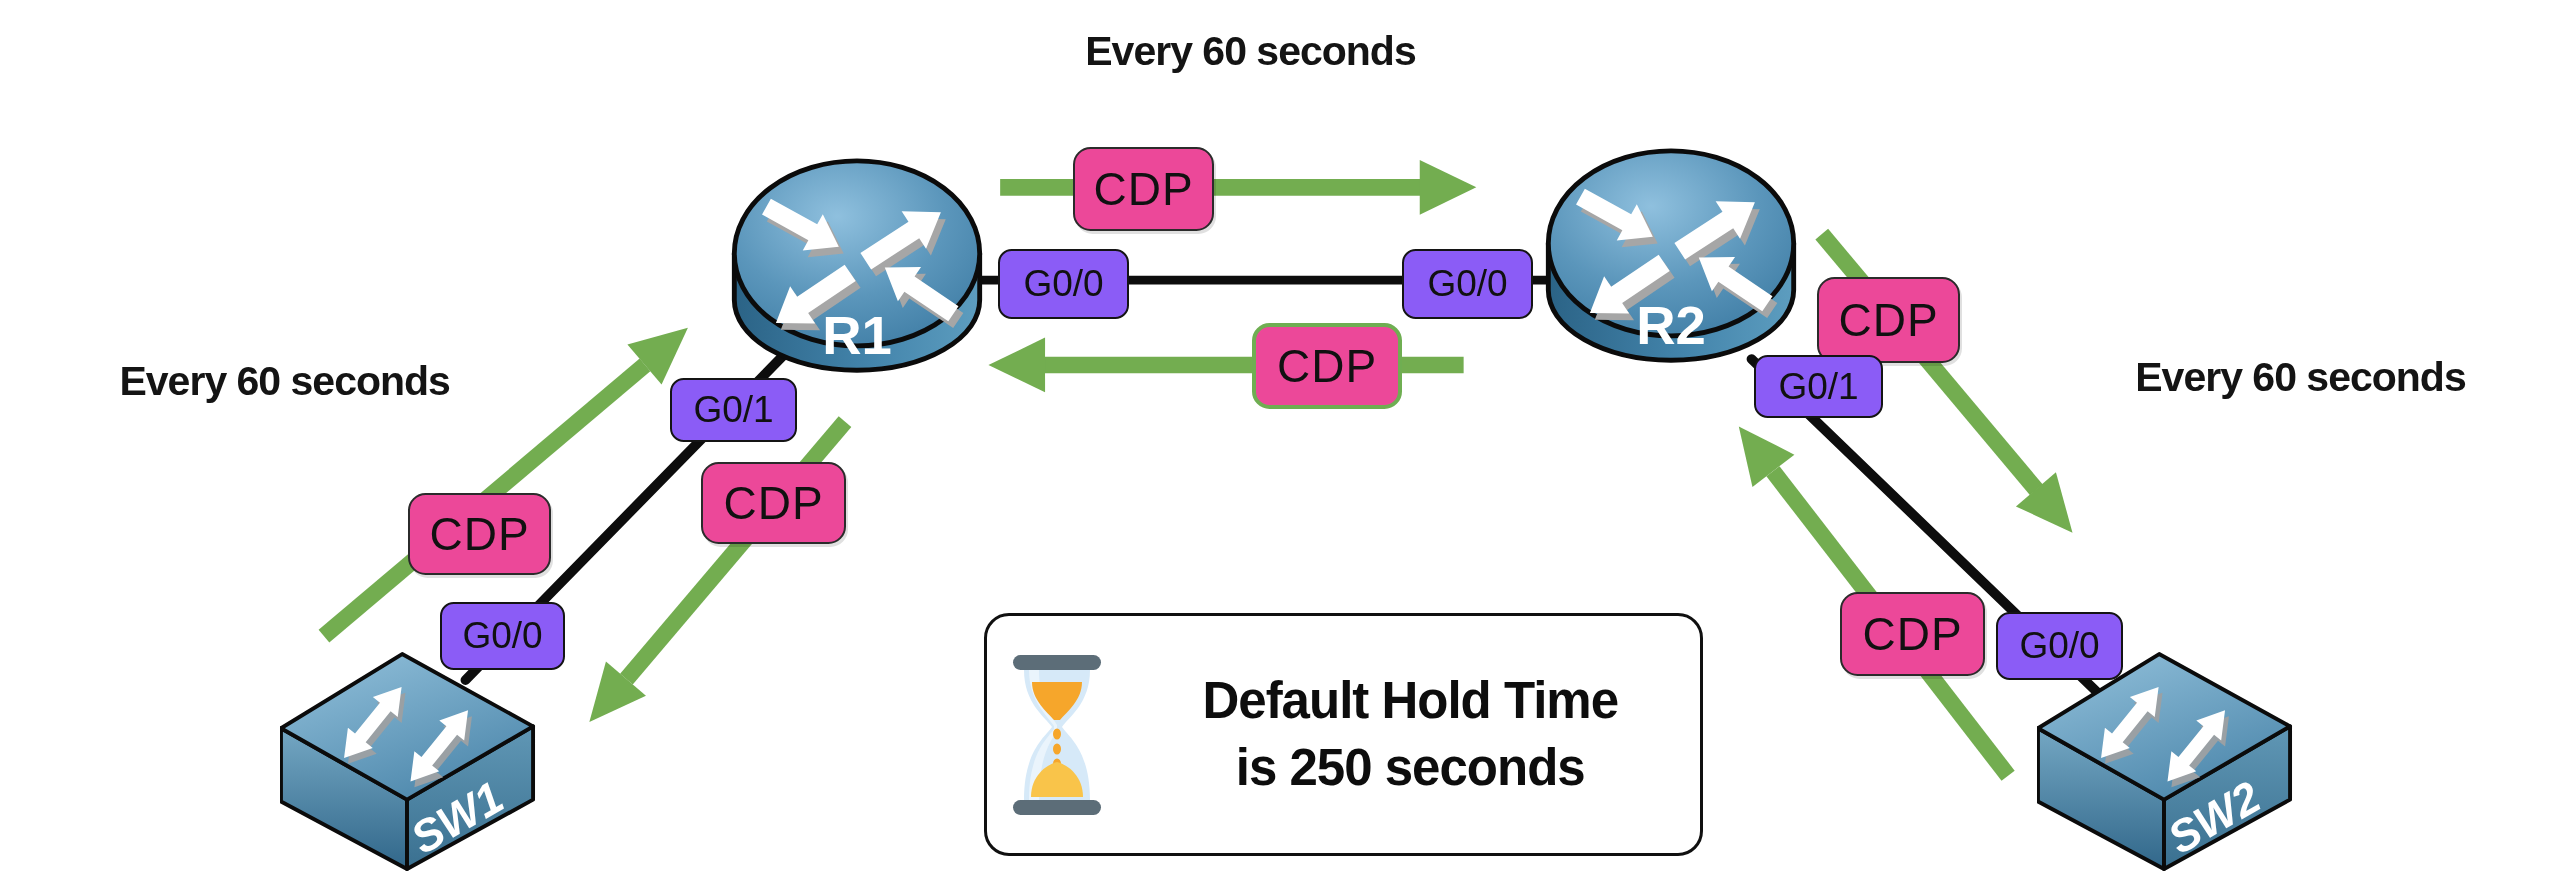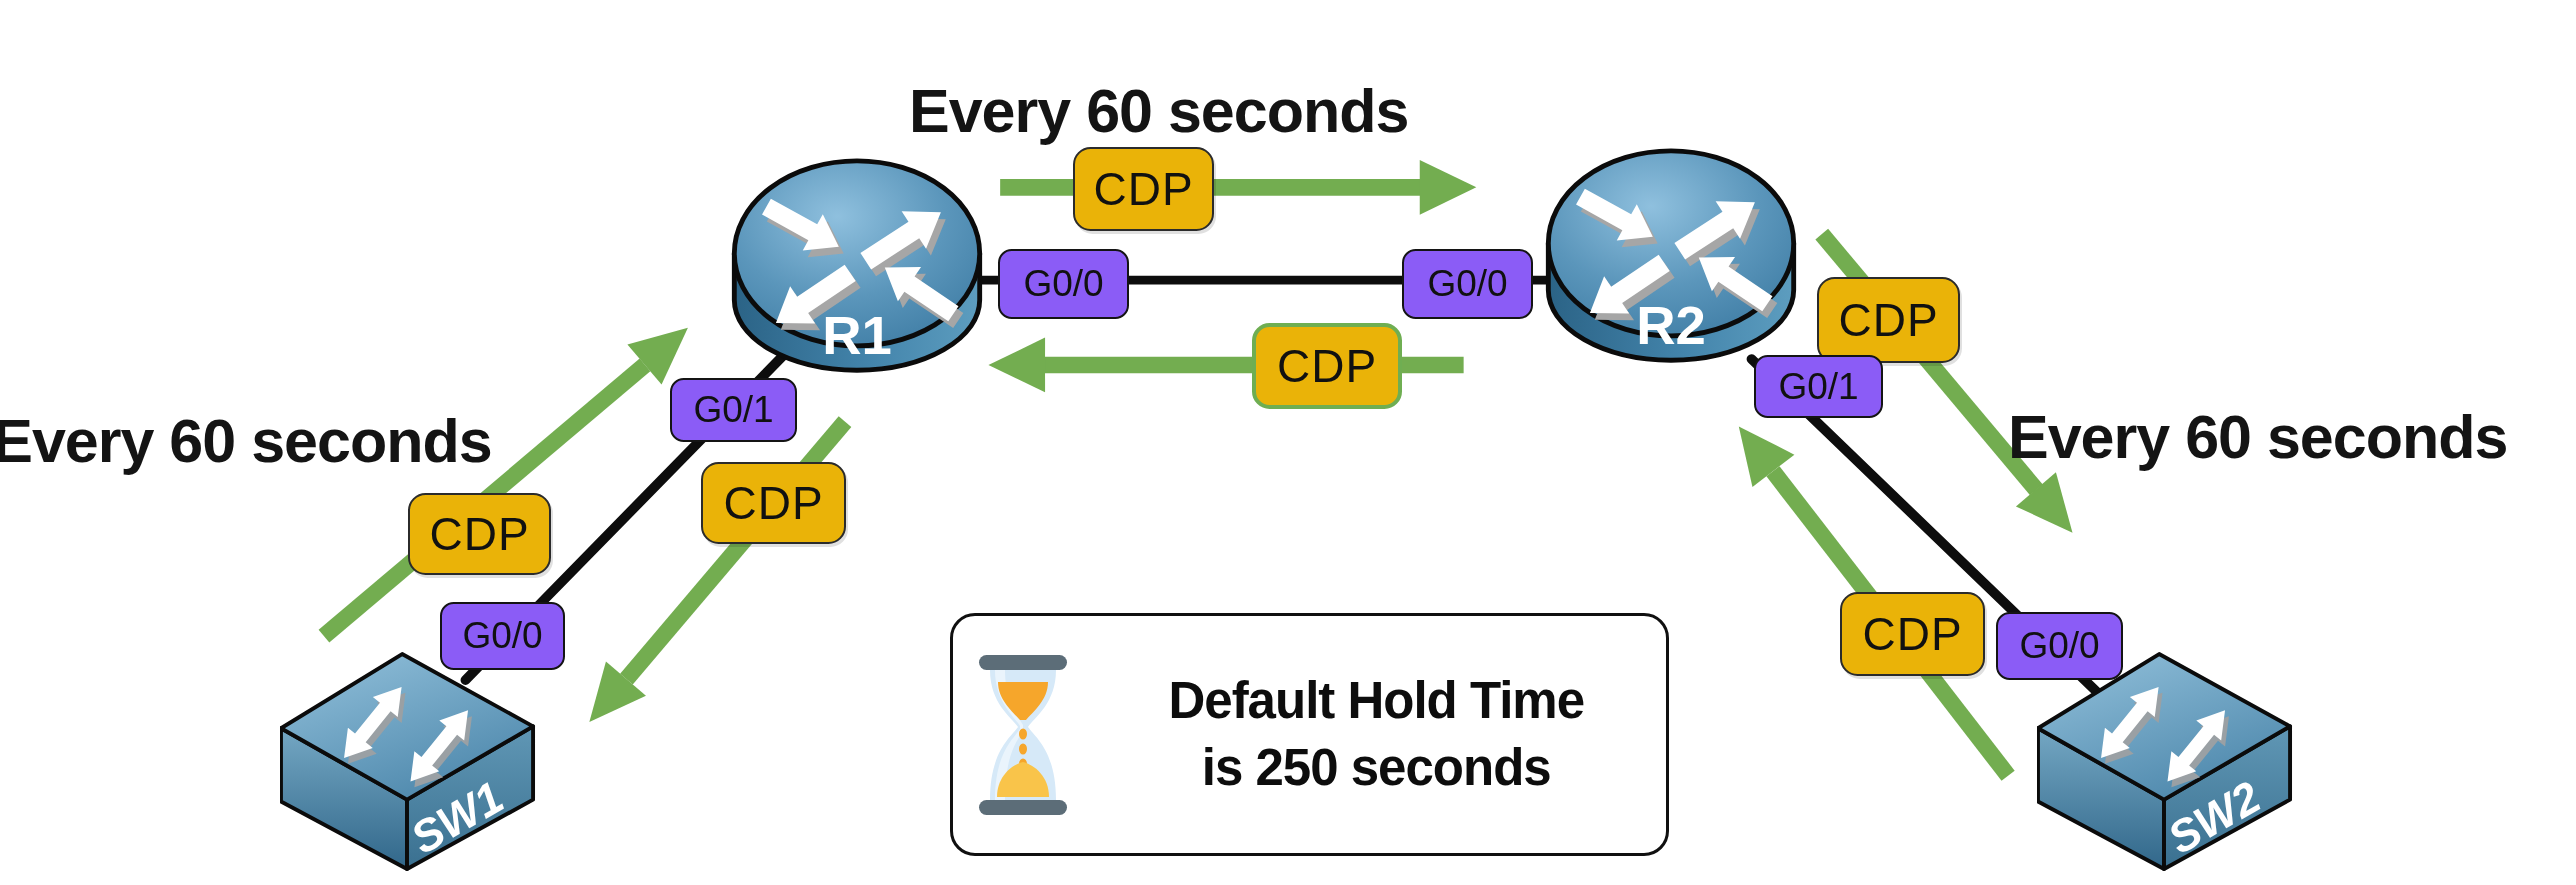--- a/index.html
+++ b/index.html
@@ -3,31 +3,30 @@
 <meta charset="utf-8">
 <style>
   html,body{margin:0;padding:0;background:#ffffff;}
   body{font-family:"Liberation Sans", sans-serif;}
   #canvas{position:relative;width:2576px;height:886px;background:#ffffff;overflow:hidden;}
   #links-layer{position:absolute;left:0;top:0;width:2576px;height:886px;}
   .device{position:absolute;}
   .heading{
     position:absolute;
     font-weight:700;
-    font-size:61px;
+    font-size:41px;
     letter-spacing:-1px;
     color:#141414;
-    text-align:left;
+    text-align:center;
     line-height:1.2;
     white-space:nowrap;
-    margin-top:48px;
   }
   .cdp-box{
     position:absolute;
-    background:#eab308;
+    background:#ec4899;
     border:2.9px solid #2b2b2b;
     border-radius:17.6px;
     display:flex;align-items:center;justify-content:center;
     font-size:46px;
     color:#111111;
     letter-spacing:1px;
     box-shadow:2px 2.9px 0 rgba(0,0,0,0.12);
   }
   .cdp-box.green-border{
     border:4.9px solid #6fae52;
@@ -37,21 +36,21 @@
     position:absolute;
     background:#8b5cf6;
     border:2.9px solid #141414;
     border-radius:13.7px;
     display:flex;align-items:center;justify-content:center;
     font-size:37px;
     color:#111111;
   }
   .note-box{
     position:absolute;
-    left:950px;top:613px;width:719px;height:243px;
+    left:984px;top:613px;width:719px;height:243px;
     background:#ffffff;
     border:3.9px solid #101010;
     border-radius:25px;
     box-sizing:border-box;
     display:flex;align-items:center;
     gap:33px;
     padding-left:20px;
   }
   .note-text{
     flex:1;

